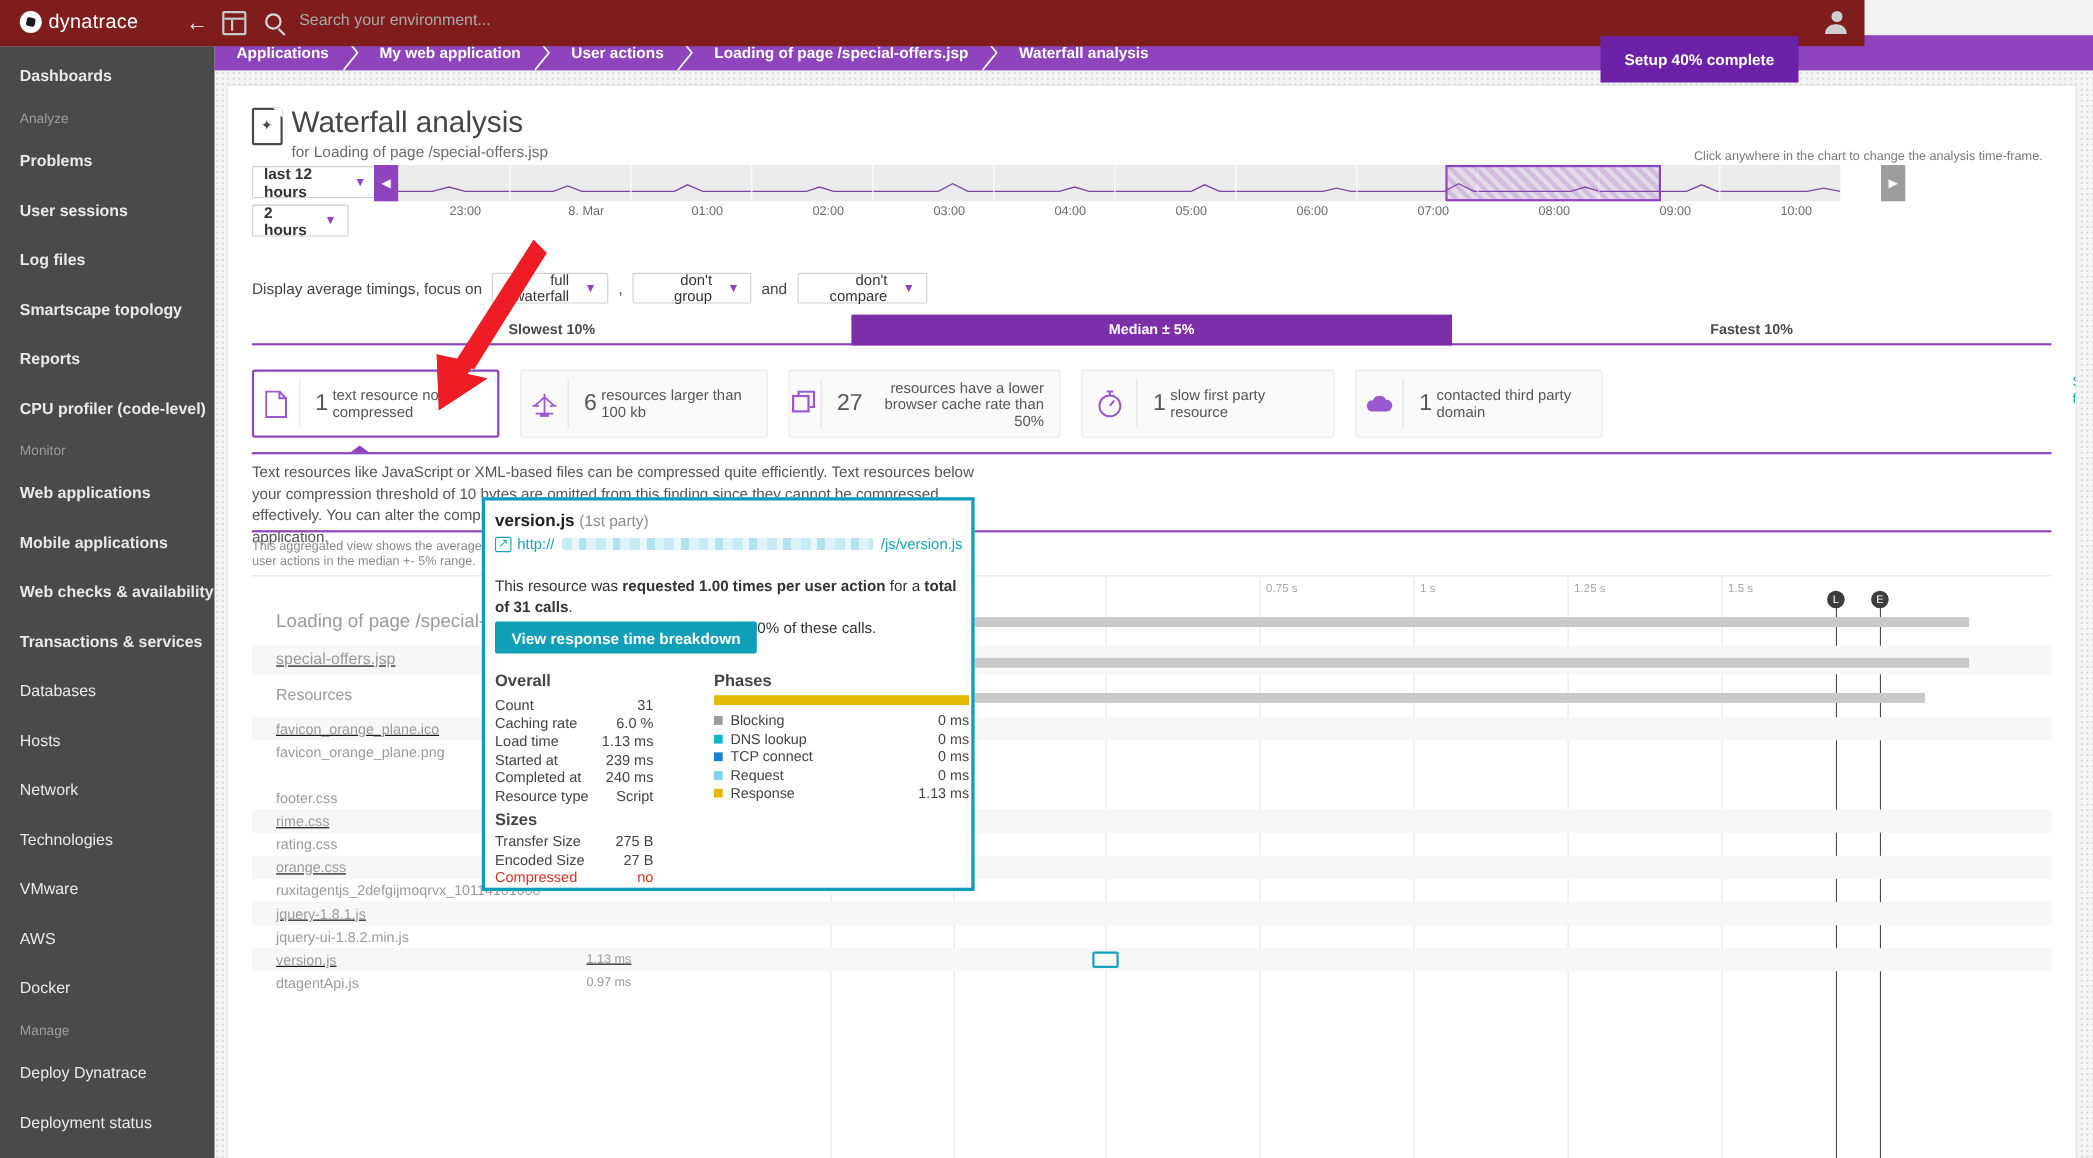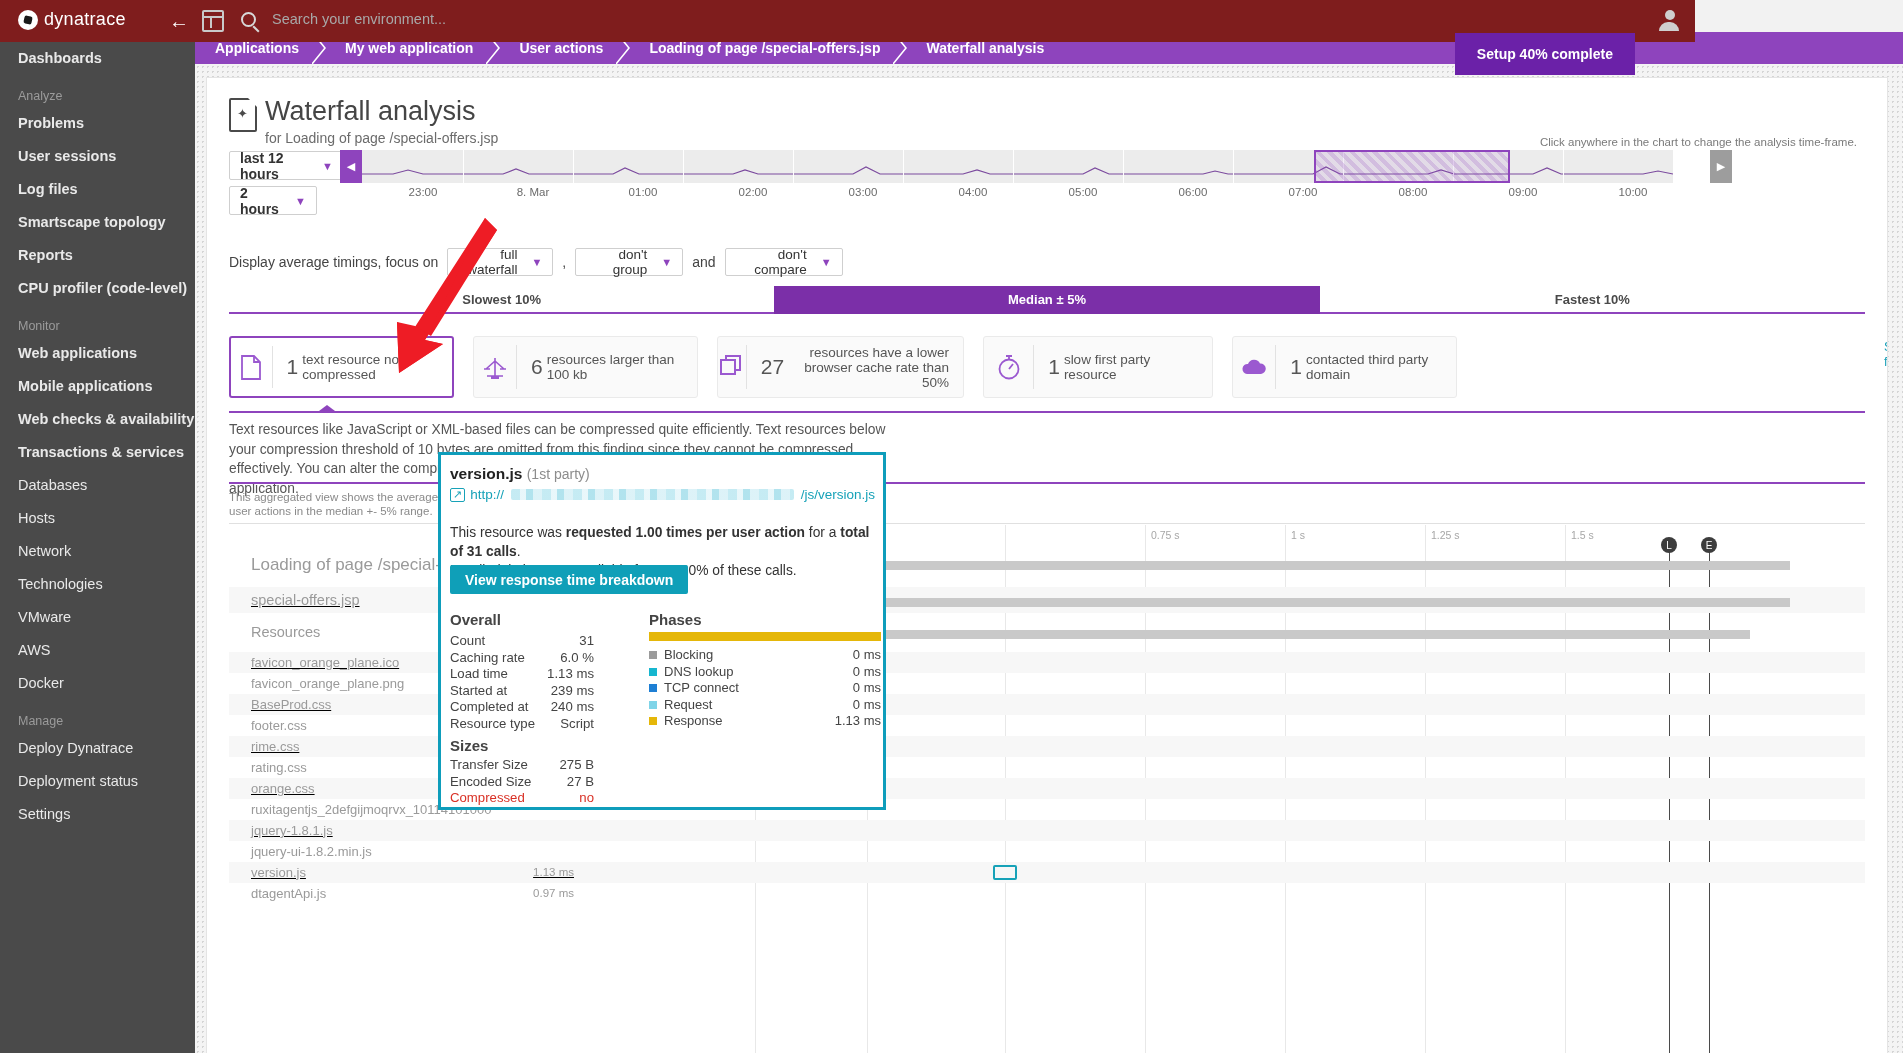--- a/index.html
+++ b/index.html
@@ -24,21 +24,21 @@
   #searchicon{position:absolute;left:241px;top:12px;width:15px;height:15px;border:2px solid #d8d8d8;border-radius:50%;cursor:pointer;}
   #searchicon::after{content:"";position:absolute;right:-6px;bottom:-5px;width:8px;height:2px;background:#d8d8d8;transform:rotate(45deg);}
   #searchbox{position:absolute;left:272px;top:11px;width:600px;color:#a8a8a8;font-size:14.5px;cursor:text;}
   #setup{position:absolute;right:60px;top:0;height:42px;background:#6b21a8;color:#fff;font-size:14px;font-weight:bold;display:flex;align-items:center;padding:0 22px;cursor:pointer;margin-top:33px;}
   #avatar{position:absolute;right:14px;top:10px;width:22px;height:22px;cursor:pointer;}
   #avatar .h{width:10px;height:10px;border-radius:50%;background:#cfcfcf;margin:0 auto;}
   #avatar .b{width:20px;height:9px;border-radius:10px 10px 0 0;background:#cfcfcf;margin-top:2px;}
 
   
   #sidebar{position:absolute;left:0;top:42px;width:195px;height:1011px;background:#4a4a4a;overflow:hidden;z-index:30;}
-  .nav-item{padding:8px 0 8px 18px;color:#e9e9e9;font-size:14.5px;cursor:pointer;line-height:17px;}
+  .nav-item{padding:20px 0 8px 18px;color:#e9e9e9;font-size:14.5px;cursor:pointer;line-height:17px;}
   .nav-item.bold{font-weight:bold;}
   .nav-group{padding:14px 0 4px 18px;color:#9b9b9b;font-size:12.5px;}
 
   
   #crumbs{position:absolute;left:195px;top:32px;width:1708px;height:32px;background:#8e44bd;display:flex;align-items:center;z-index:20;}
   .crumb{position:relative;height:32px;display:flex;align-items:center;padding:0 26px 0 20px;color:#fff;font-size:14px;font-weight:bold;cursor:pointer;}
   .crumb .arw{position:absolute;right:-1px;top:0;width:14px;height:32px;}
   .crumb .arw svg{display:block;}
 
   
@@ -428,25 +428,20 @@
     <div class="wrow alt" style="top:127px">
       <span class="nm">favicon_orange_plane.ico</span>
       <span class="dur"></span>
       <span class="bararea"></span>
     </div>
     <div class="wrow" style="top:148px">
       <span class="nm">favicon_orange_plane.png</span>
       <span class="dur"></span>
       <span class="bararea"></span>
     </div>
-    <div class="wrow alt" style="top:169px">
-      <span class="nm">BaseProd.css</span>
-      <span class="dur"></span>
-      <span class="bararea"></span>
-    </div>
     <div class="wrow" style="top:190px">
       <span class="nm">footer.css</span>
       <span class="dur"></span>
       <span class="bararea"></span>
     </div>
     <div class="wrow alt" style="top:211px">
       <span class="nm">rime.css</span>
       <span class="dur"></span>
       <span class="bararea"></span>
     </div>

